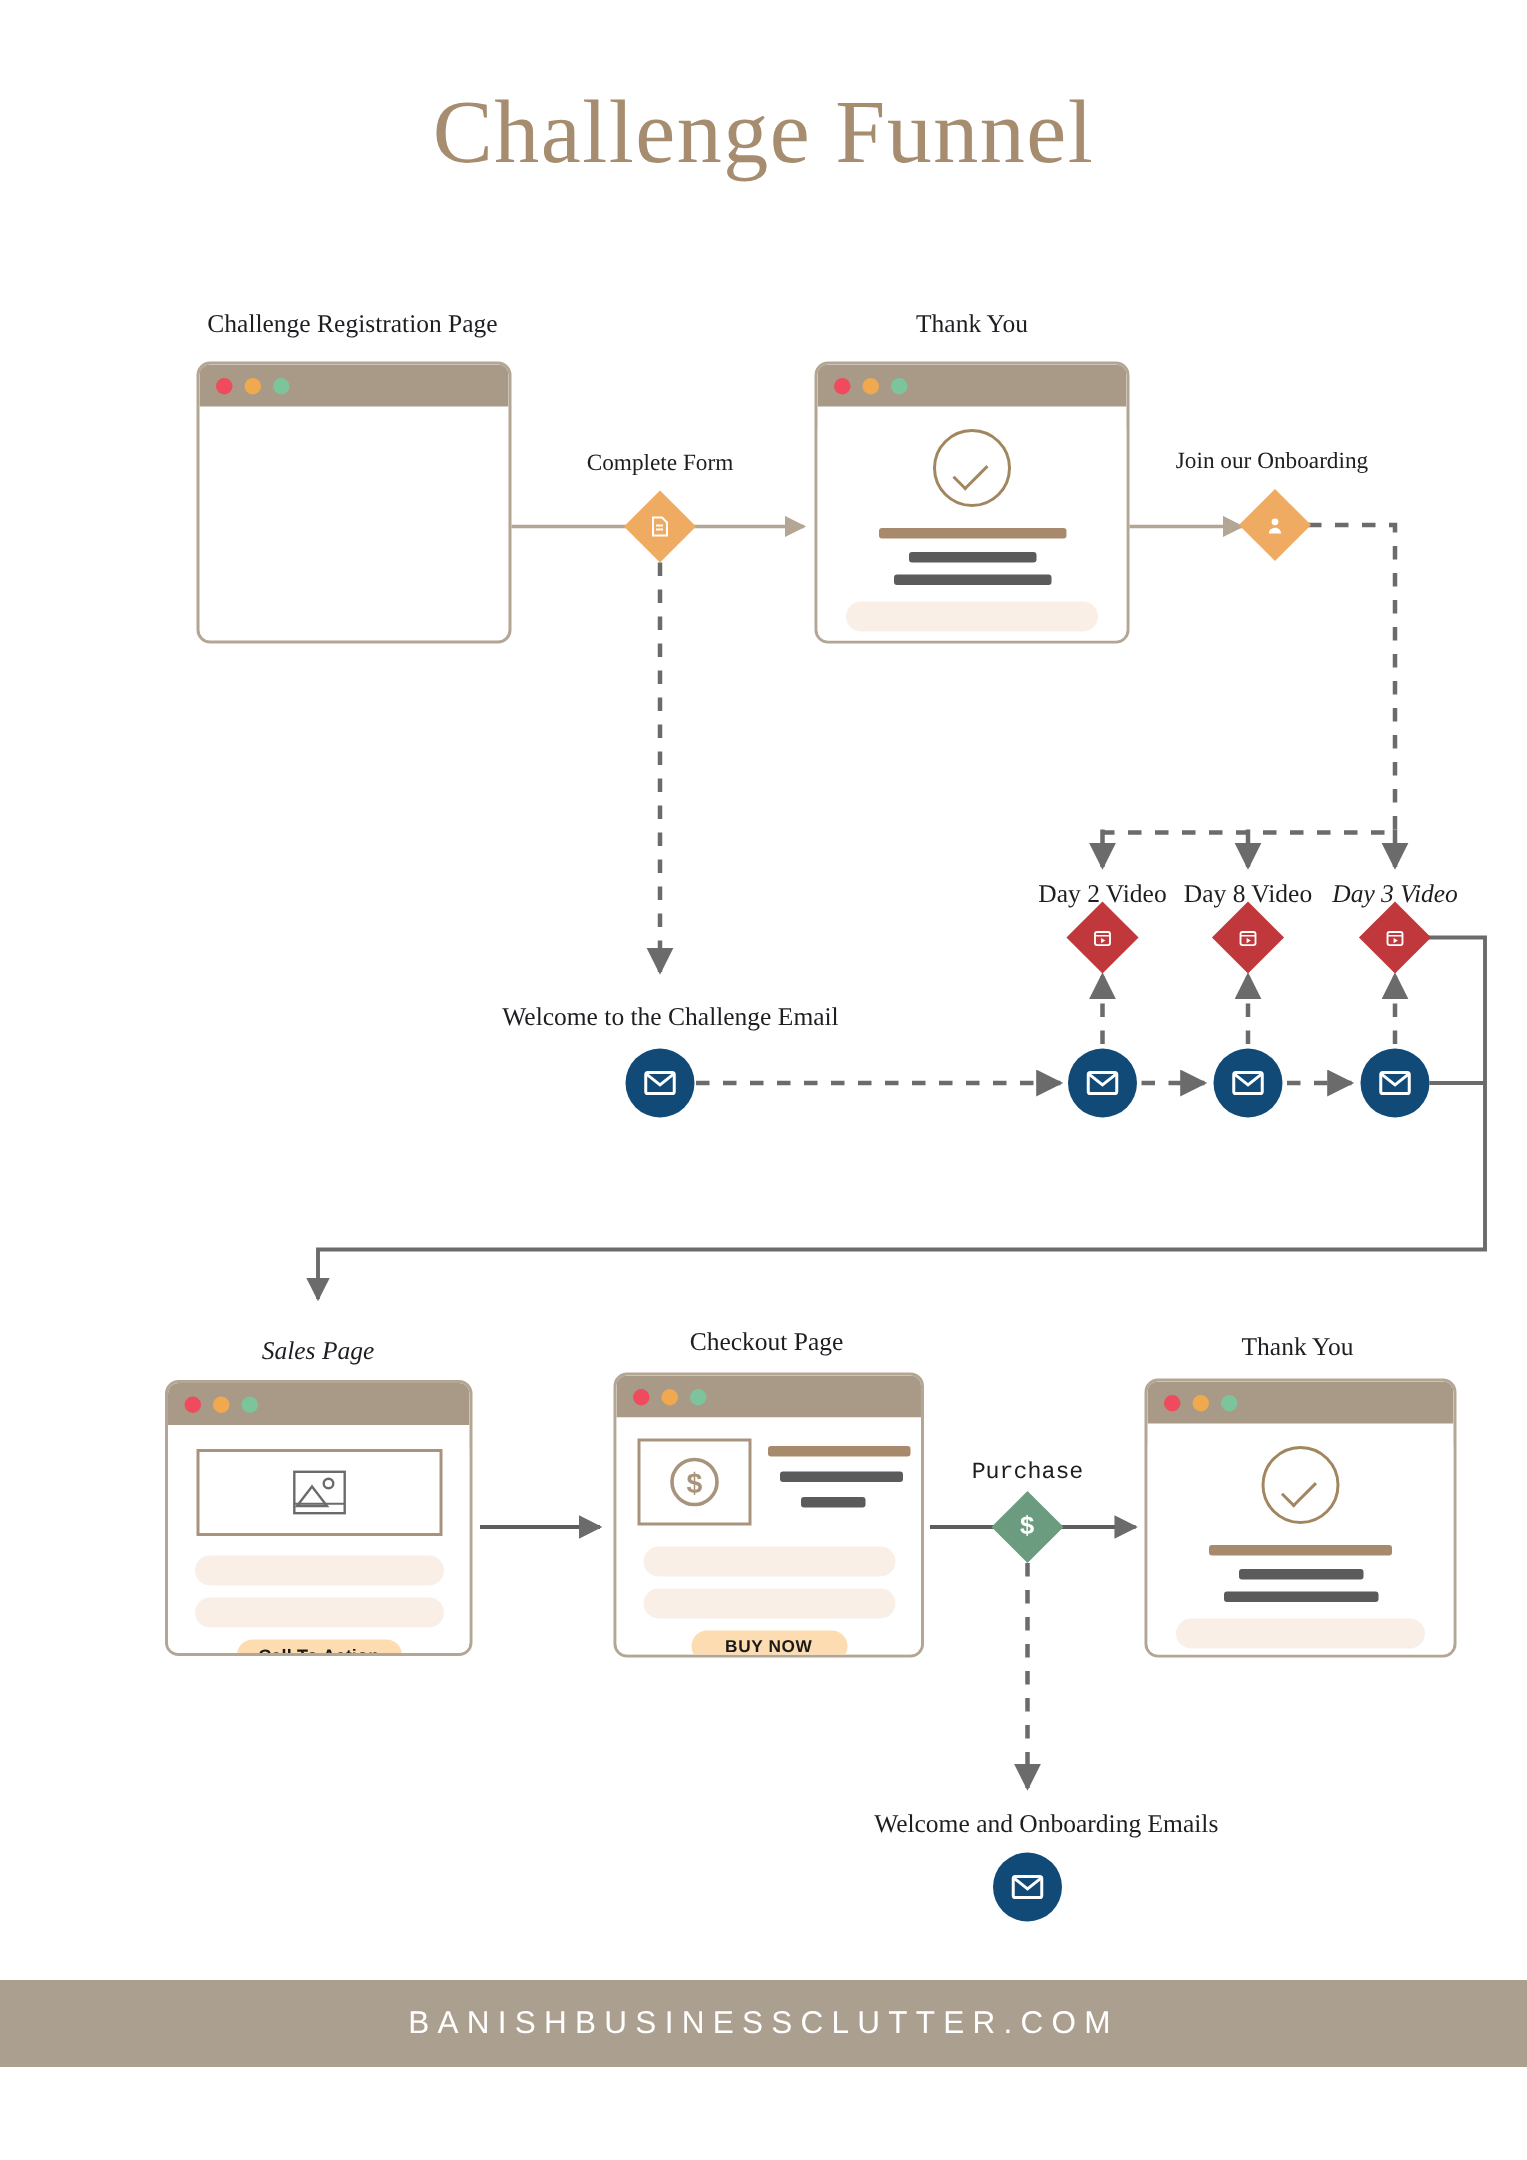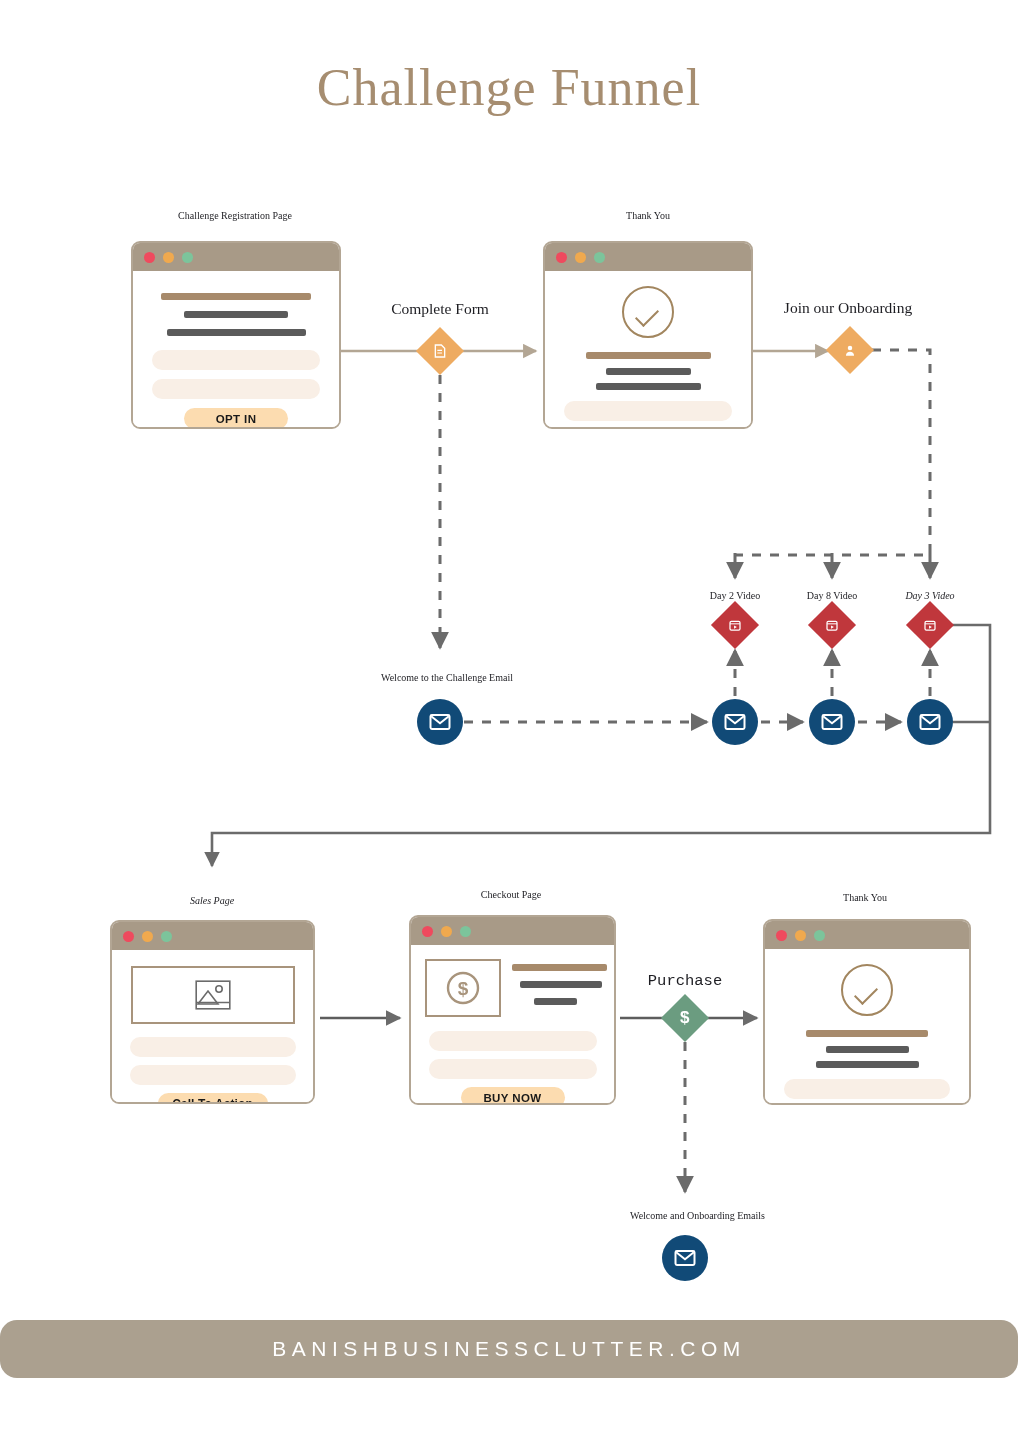--- a/index.html
+++ b/index.html
@@ -7,27 +7,27 @@
     width:1018px;height:1440px;background:#ffffff;position:relative;overflow:hidden;
     font-family:"Liberation Serif", serif;
   }
   .canvas{position:absolute;inset:0;}
   svg.wires{position:absolute;left:0;top:0;width:1018px;height:1440px;pointer-events:none;}
 
   
   .page-title{
     position:absolute;left:0;top:44px;width:1018px;text-align:center;
     font-family:"Liberation Serif", serif;
-    font-size:52px;line-height:88px;color:#a68d70;font-weight:400;letter-spacing:1px;
+    font-size:60px;line-height:88px;color:#a68d70;font-weight:400;letter-spacing:1px;
   }
 
   
   .caption{
     position:absolute;text-align:center;color:#1d1d22;
-    font-family:"Liberation Serif", serif;font-size:10px;line-height:18px;white-space:nowrap;
+    font-family:"Liberation Serif", serif;font-size:17px;line-height:18px;white-space:nowrap;
   }
   .caption.edge{font-size:15.5px;}
 
   
   .win{position:absolute;border:2px solid #b3a694;border-radius:9px;background:#fff;box-sizing:border-box;overflow:hidden;}
   .win .bar{height:28px;background:#a89a87;display:flex;align-items:center;padding-left:11px;gap:8px;}
   .dot{width:11px;height:11px;border-radius:50%;}
   .dot.r{background:#ef4a5e;}
   .dot.y{background:#f0a94e;}
   .dot.g{background:#7cc49b;}
@@ -121,28 +121,20 @@
 
     <line x1="685" y1="1042" x2="685" y2="1192" stroke="#6b6b6b" stroke-width="3" stroke-dasharray="9 9" marker-end="url(#arrGray)"></line>
   </svg>
 
   <div class="caption" style="left:135px;top:207px;width:200px;">Challenge Registration Page</div>
   <div class="win" style="left:131px;top:241px;width:210px;height:188px;">
     <div class="bar">
       <span class="dot r"></span>
       <span class="dot y"></span>
       <span class="dot g"></span>
-    </div>
-    <div class="body">
-      <div class="hbar tan" style="width:150px;margin-top:22px;"></div>
-      <div class="hbar gray" style="width:104px;margin-top:11px;"></div>
-      <div class="hbar gray" style="width:139px;margin-top:11px;"></div>
-      <div class="fieldbar" style="width:168px;margin-top:14px;"></div>
-      <div class="fieldbar" style="width:168px;margin-top:9px;"></div>
-      <div class="cta" style="width:104px;margin-top:9px;">OPT IN</div>
     </div>
   </div>
 
   <div class="caption edge" style="left:340px;top:300px;width:200px;">Complete Form</div>
   <div class="diamond d-orange" style="left:423px;top:334px;width:34px;height:34px;">
     <div class="shape">
       <span class="glyph">
         <svg width="16" height="16" viewBox="0 0 24 24" fill="none">
           <path d="M5 3h9l5 5v13H5z" stroke="#fff" stroke-width="2" fill="none"></path>
           <path d="M8 11h7M8 15h7" stroke="#fff" stroke-width="1.8"></path>
@@ -320,17 +312,17 @@
 
   <div class="caption" style="left:576px;top:1207px;width:243px;">Welcome and Onboarding Emails</div>
   <div class="ecircle" style="left:662px;top:1235px;">
     <svg width="24" height="24" viewBox="0 0 24 24" fill="none">
       <rect x="2.5" y="5" width="19" height="14" rx="1.4" stroke="#fff" stroke-width="2"></rect>
       <path d="M3.2 6.2L12 13.2 20.8 6.2" stroke="#fff" stroke-width="2"></path>
     </svg>
   </div>
 
   <div style="position:absolute;left:0;top:1320px;width:1018px;height:58px;background:#aba08f;
-              display:flex;align-items:center;justify-content:center;border-radius:17px;">
+              display:flex;align-items:center;justify-content:center;">
     <span style="color:#ffffff;font-family:'Liberation Sans', sans-serif;font-size:21px;letter-spacing:5.5px;">BANISHBUSINESSCLUTTER.COM</span>
   </div>
 
 </div>
 
 </body></html>

